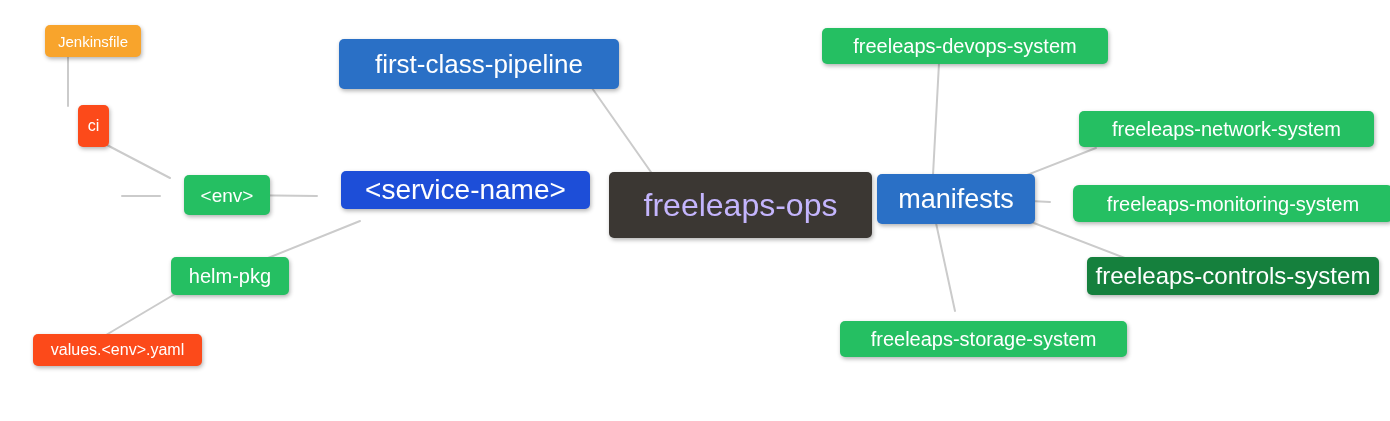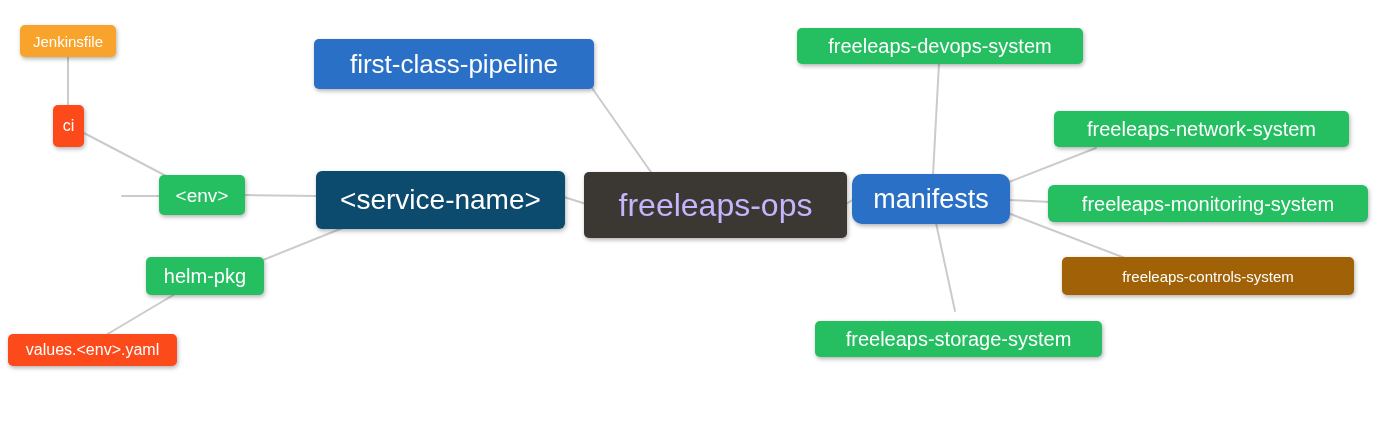--- a/index.html
+++ b/index.html
@@ -29,20 +29,21 @@
     justify-content: center;
     color: #ffffff;
     border-radius: 5px;
     box-shadow: 1px 2px 4px rgba(0,0,0,0.3);
     white-space: nowrap;
     cursor: default;
     box-sizing: border-box;
     padding: 16px 6px;
     line-height: 1;
     user-select: none;
+    margin-left: 25px;
   }
 </style>
 </head>
 <body>
 
 <div id="canvas">
   <svg id="edges" width="1390" height="421">
       <line x1="68" y1="56" x2="68" y2="106" stroke="#cbcbcb" stroke-width="2" stroke-linecap="round"></line>
       <line x1="84" y1="133" x2="170" y2="178" stroke="#cbcbcb" stroke-width="2" stroke-linecap="round"></line>
       <line x1="122" y1="196" x2="160" y2="196" stroke="#cbcbcb" stroke-width="2" stroke-linecap="round"></line>
@@ -57,21 +58,21 @@
       <line x1="1009" y1="200" x2="1050" y2="202" stroke="#cbcbcb" stroke-width="2" stroke-linecap="round"></line>
       <line x1="1008" y1="213" x2="1130" y2="260" stroke="#cbcbcb" stroke-width="2" stroke-linecap="round"></line>
       <line x1="936" y1="223" x2="955" y2="311" stroke="#cbcbcb" stroke-width="2" stroke-linecap="round"></line>
     </svg>
 <div class="node" style="left: 20px; top: 25px; width: 96px; height: 31px; background: rgb(248, 164, 44); font-size: 15px; color: rgb(255, 255, 255);">Jenkinsfile</div>
     <div class="node" style="left: 53px; top: 105px; width: 31px; height: 42px; background: rgb(252, 74, 26); font-size: 16px; color: rgb(255, 255, 255);">ci</div>
     <div class="node" style="left: 159px; top: 175px; width: 86px; height: 40px; background: rgb(37, 191, 98); font-size: 19px; color: rgb(255, 255, 255);">&lt;env&gt;</div>
     <div class="node" style="left: 146px; top: 257px; width: 118px; height: 38px; background: rgb(37, 191, 98); font-size: 20px; color: rgb(255, 255, 255);">helm-pkg</div>
     <div class="node" style="left: 314px; top: 39px; width: 280px; height: 50px; background: rgb(42, 112, 198); font-size: 26px; color: rgb(255, 255, 255);">first-class-pipeline</div>
     <div class="node" style="left: 8px; top: 334px; width: 169px; height: 31px; background: rgb(252, 74, 26); font-size: 16px; color: rgb(255, 255, 255);">values.&lt;env&gt;.yaml</div>
-    <div class="node" style="left: 316px; top: 171px; width: 249px; height: 58px; background: #0c4a6e; font-size: 28px; color: rgb(255, 255, 255); border-radius: 6px;">&lt;service-name&gt;</div>
+    <div class="node" style="left: 316px; top: 171px; width: 249px; height: 38px; background: #1d4ed8; font-size: 28px; color: rgb(255, 255, 255);">&lt;service-name&gt;</div>
     <div class="node" style="left: 584px; top: 172px; width: 263px; height: 66px; background: rgb(59, 55, 51); font-size: 32px; color: #c4b5fd;">freeleaps-ops</div>
-    <div class="node" style="left: 852px; top: 174px; width: 158px; height: 50px; background: rgb(42, 112, 198); font-size: 27px; color: rgb(255, 255, 255); border-radius: 10px;">manifests</div>
+    <div class="node" style="left: 852px; top: 174px; width: 158px; height: 50px; background: rgb(42, 112, 198); font-size: 27px; color: rgb(255, 255, 255);">manifests</div>
     <div class="node" style="left: 797px; top: 28px; width: 286px; height: 36px; background: rgb(37, 191, 98); font-size: 20px; color: rgb(255, 255, 255);">freeleaps-devops-system</div>
     <div class="node" style="left: 1054px; top: 111px; width: 295px; height: 36px; background: rgb(37, 191, 98); font-size: 20px; color: rgb(255, 255, 255);">freeleaps-network-system</div>
     <div class="node" style="left: 1048px; top: 185px; width: 320px; height: 37px; background: rgb(37, 191, 98); font-size: 20px; color: rgb(255, 255, 255); border-radius: 6px;">freeleaps-monitoring-system</div>
-    <div class="node" style="left: 1062px; top: 257px; width: 292px; height: 38px; background: #a16207; font-size: 15px; color: rgb(255, 255, 255);">freeleaps-controls-system</div>
+    <div class="node" style="left: 1062px; top: 257px; width: 292px; height: 38px; background: #15803d; font-size: 24px; color: rgb(255, 255, 255);">freeleaps-controls-system</div>
     <div class="node" style="left: 815px; top: 321px; width: 287px; height: 36px; background: rgb(37, 191, 98); font-size: 20px; color: rgb(255, 255, 255);">freeleaps-storage-system</div>
   </div>
 
 </body></html>

